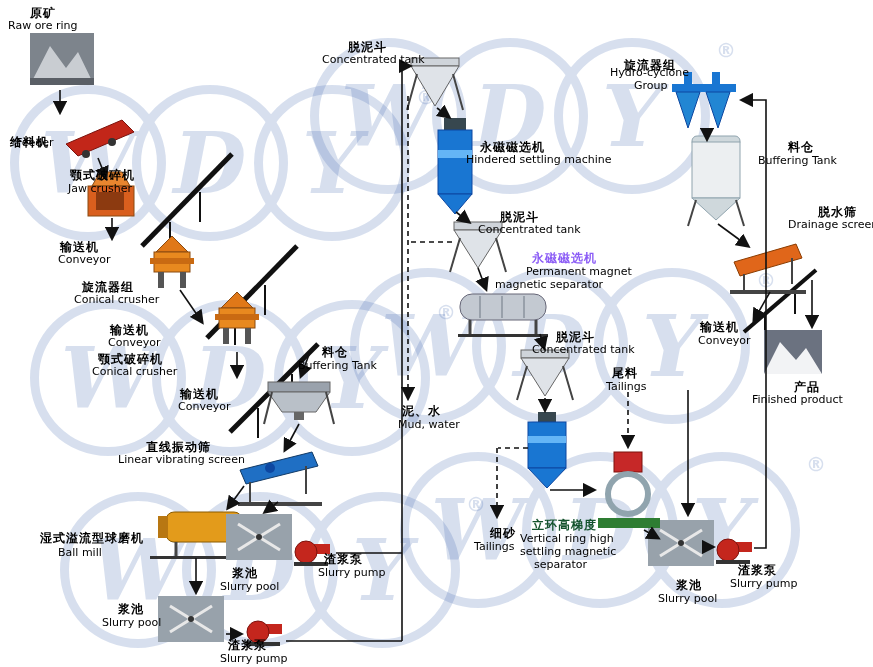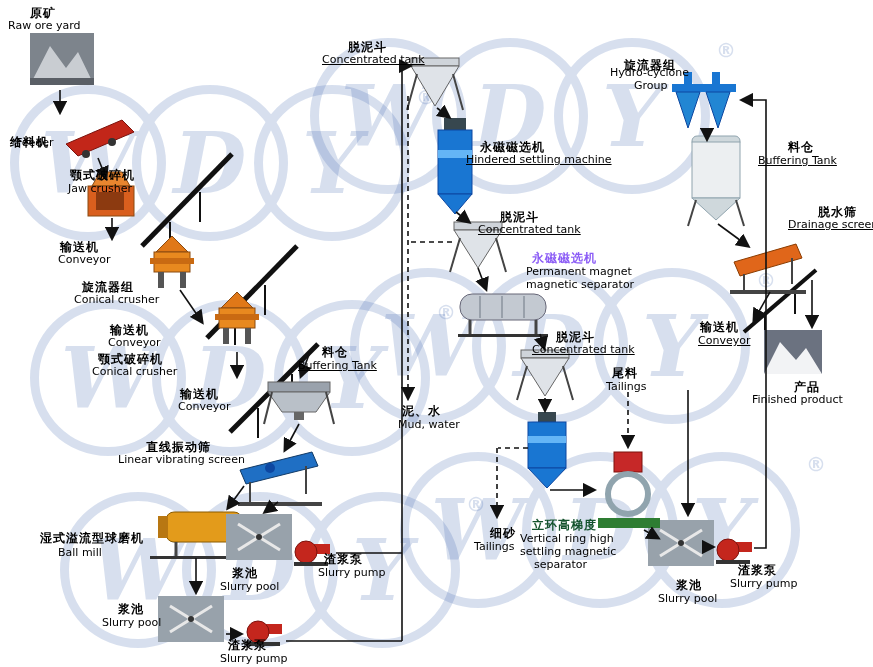--- a/index.html
+++ b/index.html
@@ -10,21 +10,21 @@
   .wm .ring{width:138px;height:138px;border:9px solid currentColor;border-radius:50%;
             display:flex;align-items:center;justify-content:center;margin-right:-34px;
             font:italic bold 84px "DejaVu Serif","Liberation Serif",serif;}
   .wm .reg{font:bold 20px "DejaVu Sans",sans-serif;margin-left:40px;}
   
   #gfx{position:absolute;left:0;top:0;z-index:1;}
   .cn{position:absolute;font:bold 12px "DejaVu Sans","Liberation Sans",sans-serif;color:#000;
       white-space:nowrap;z-index:3;letter-spacing:1px;}
   .en{position:absolute;font:11px "DejaVu Sans","Liberation Sans",sans-serif;color:#000;
       white-space:nowrap;z-index:3;}
-  .u{text-decoration:underline;}
+  .u{}
   .teal{color:#8b5cf6;}
   .blue{color:#14532d;}
 </style>
 </head>
 <body>
 
 <div id="stage">
 
   <div class="wm" style="left:10px;top:85px">
     <span class="ring">W</span>
@@ -294,21 +294,21 @@
 
       <path d="M452,242 H410" stroke-dasharray="5 4"></path>
       <path d="M408,96 V398" stroke-dasharray="5 4" marker-end="url(#arw)"></path>
       <path d="M528,448 H498" stroke-dasharray="5 4"></path>
       <path d="M497,448 V516" stroke-dasharray="5 4" marker-end="url(#arw)"></path>
       <path d="M628,392 V446" stroke-dasharray="5 4" marker-end="url(#arw)"></path>
     </g>
   </svg>
 
   <div class="cn" style="left:30px;top:5px">原矿</div>
-  <div class="en" style="left:8px;top:19px">Raw ore yard</div>
+  <div class="en" style="left:8px;top:19px">Raw ore ring</div>
 
   <div class="cn" style="left:10px;top:134px">给料机</div>
   <div class="en" style="left:16px;top:136px">Feeder</div>
 
   <div class="cn" style="left:70px;top:167px">颚式破碎机</div>
   <div class="en" style="left:68px;top:182px">Jaw crusher</div>
 
   <div class="cn" style="left:60px;top:239px">输送机</div>
   <div class="en" style="left:58px;top:253px">Conveyor</div>
 
@@ -349,21 +349,21 @@
   <div class="en u" style="left:322px;top:53px">Concentrated tank</div>
 
   <div class="cn" style="left:480px;top:139px">永磁磁选机</div>
   <div class="en u" style="left:466px;top:153px">Hindered settling machine</div>
 
   <div class="cn" style="left:500px;top:209px">脱泥斗</div>
   <div class="en u" style="left:478px;top:223px">Concentrated tank</div>
 
   <div class="cn teal" style="left:532px;top:250px">永磁磁选机</div>
   <div class="en" style="left:526px;top:265px">Permanent magnet</div>
-  <div class="en" style="left:526px;top:278px">magnetic separator</div>
+  <div class="en" style="left:495px;top:278px">magnetic separator</div>
 
   <div class="cn" style="left:556px;top:329px">脱泥斗</div>
   <div class="en u" style="left:532px;top:343px">Concentrated tank</div>
 
   <div class="cn" style="left:402px;top:403px">泥、水</div>
   <div class="en" style="left:398px;top:418px">Mud, water</div>
 
   <div class="cn" style="left:612px;top:365px">尾料</div>
   <div class="en" style="left:606px;top:380px">Tailings</div>
 

